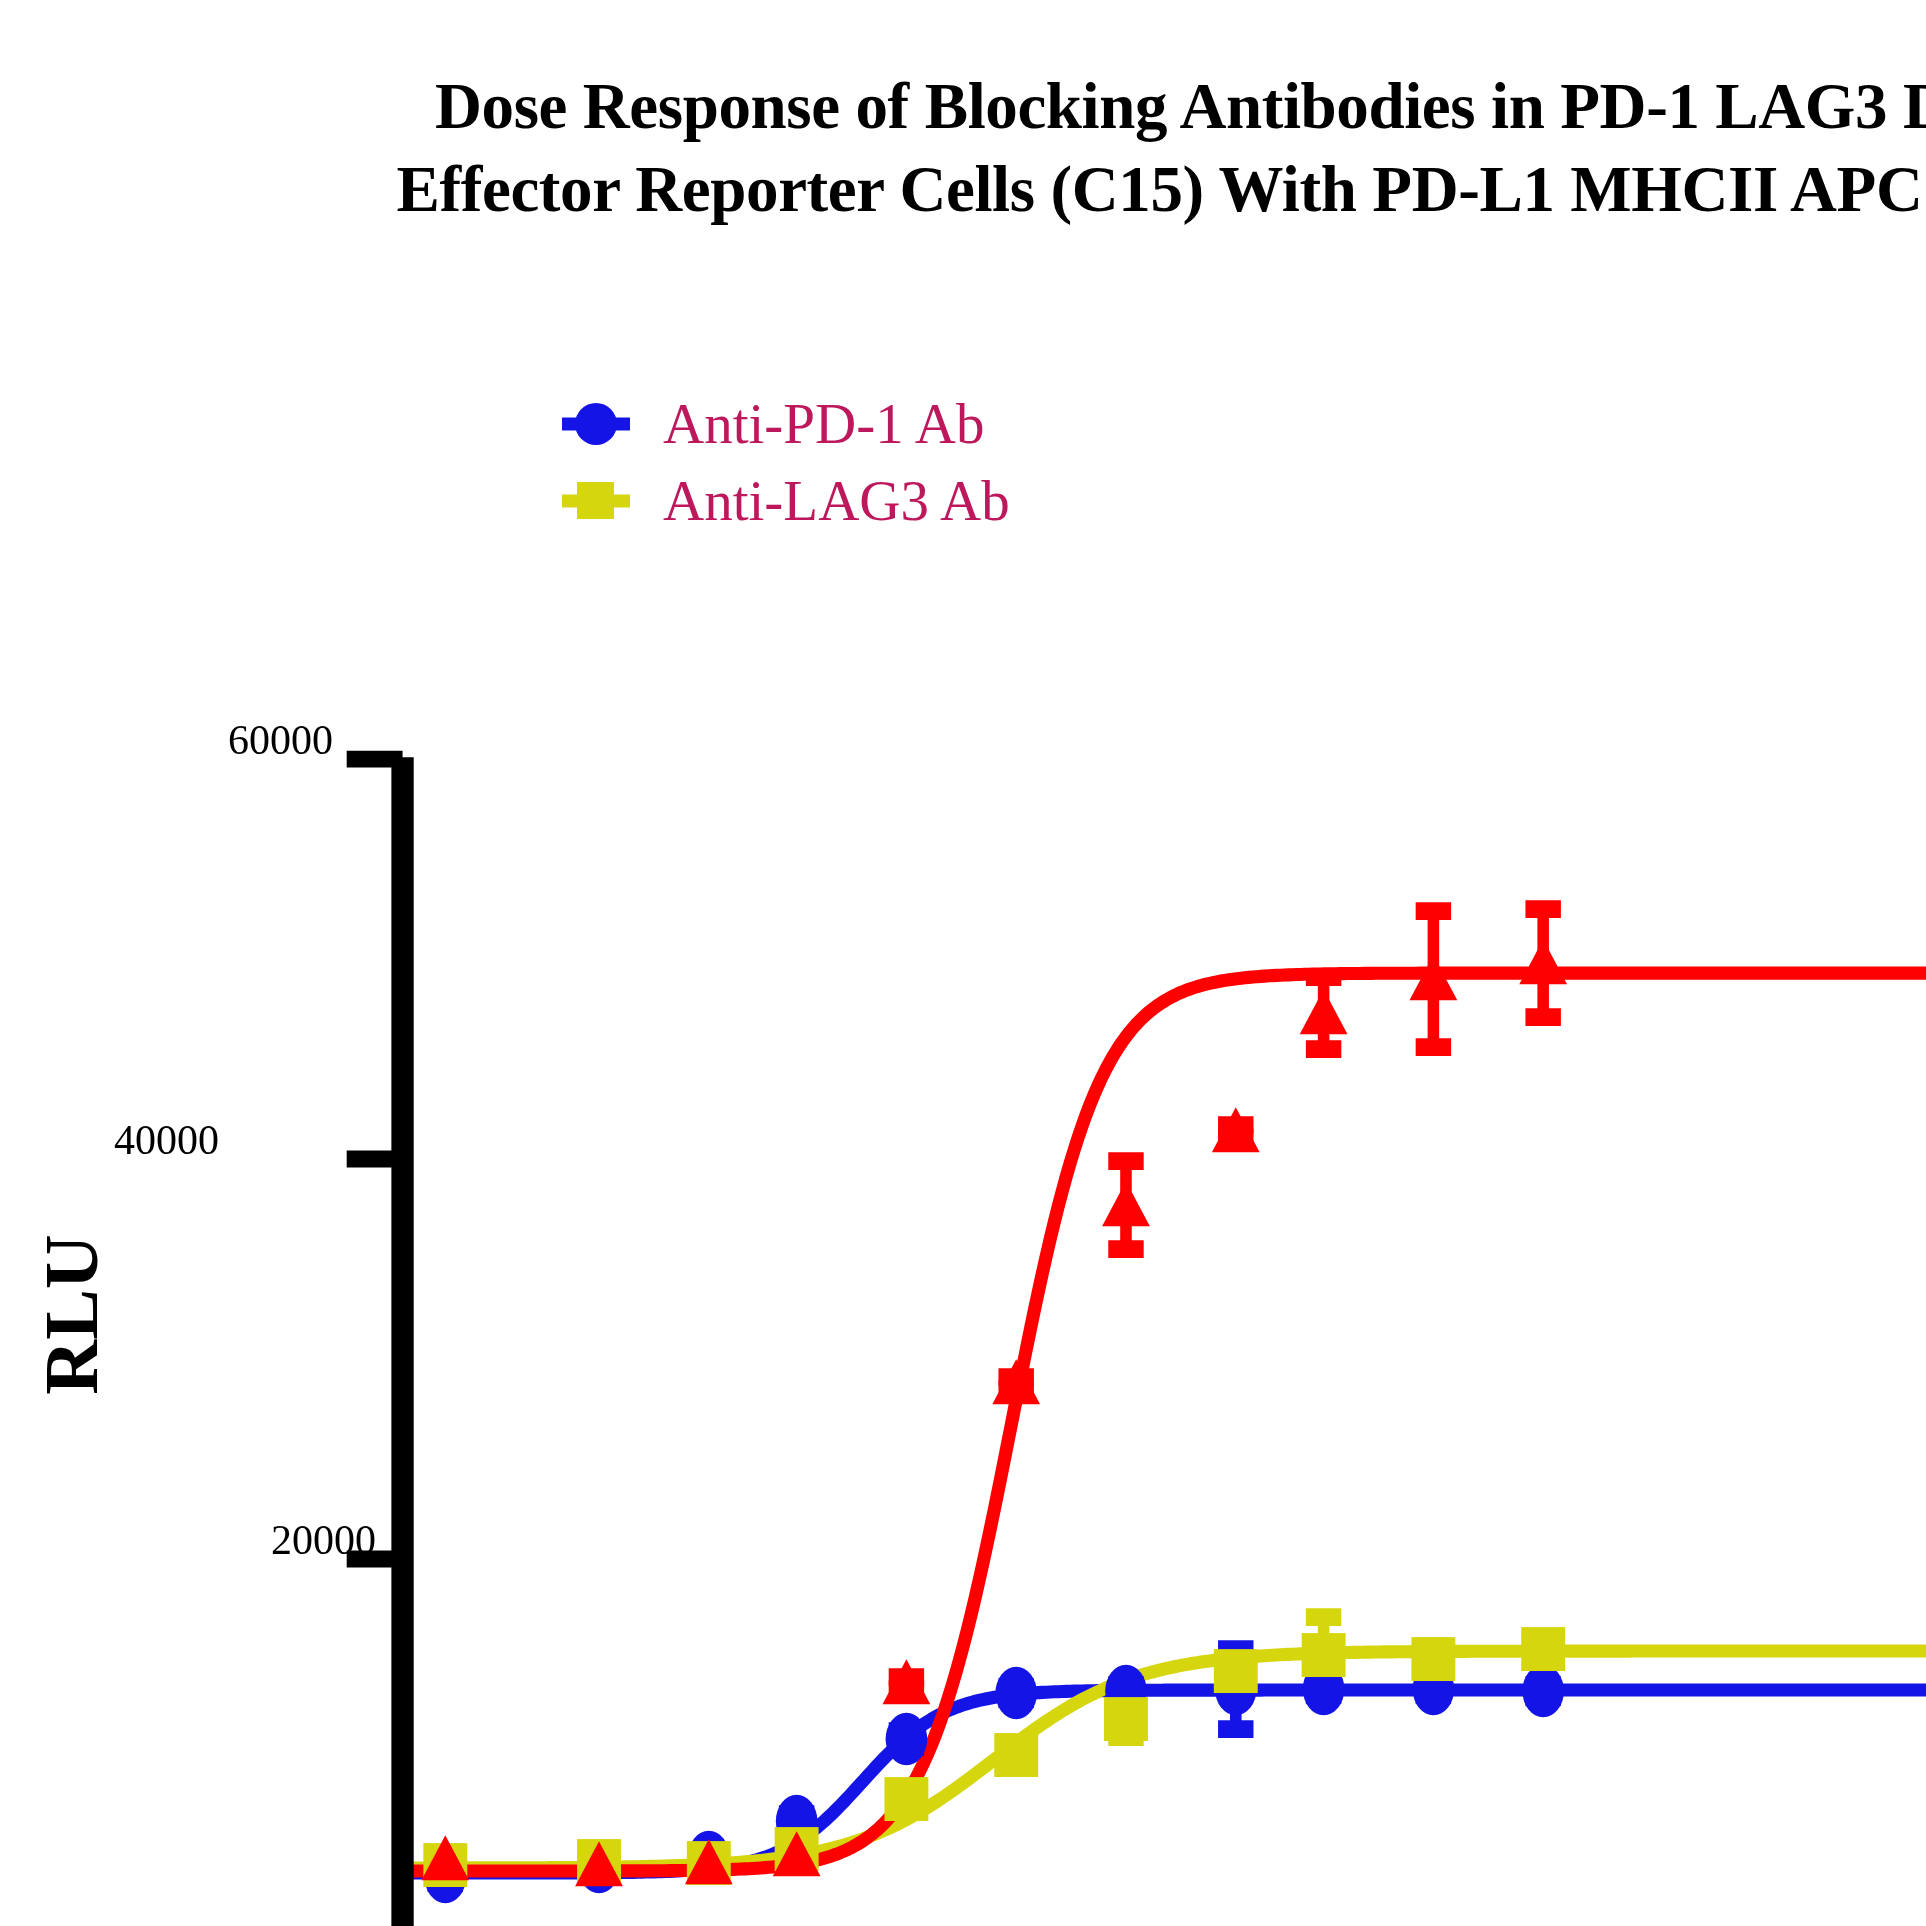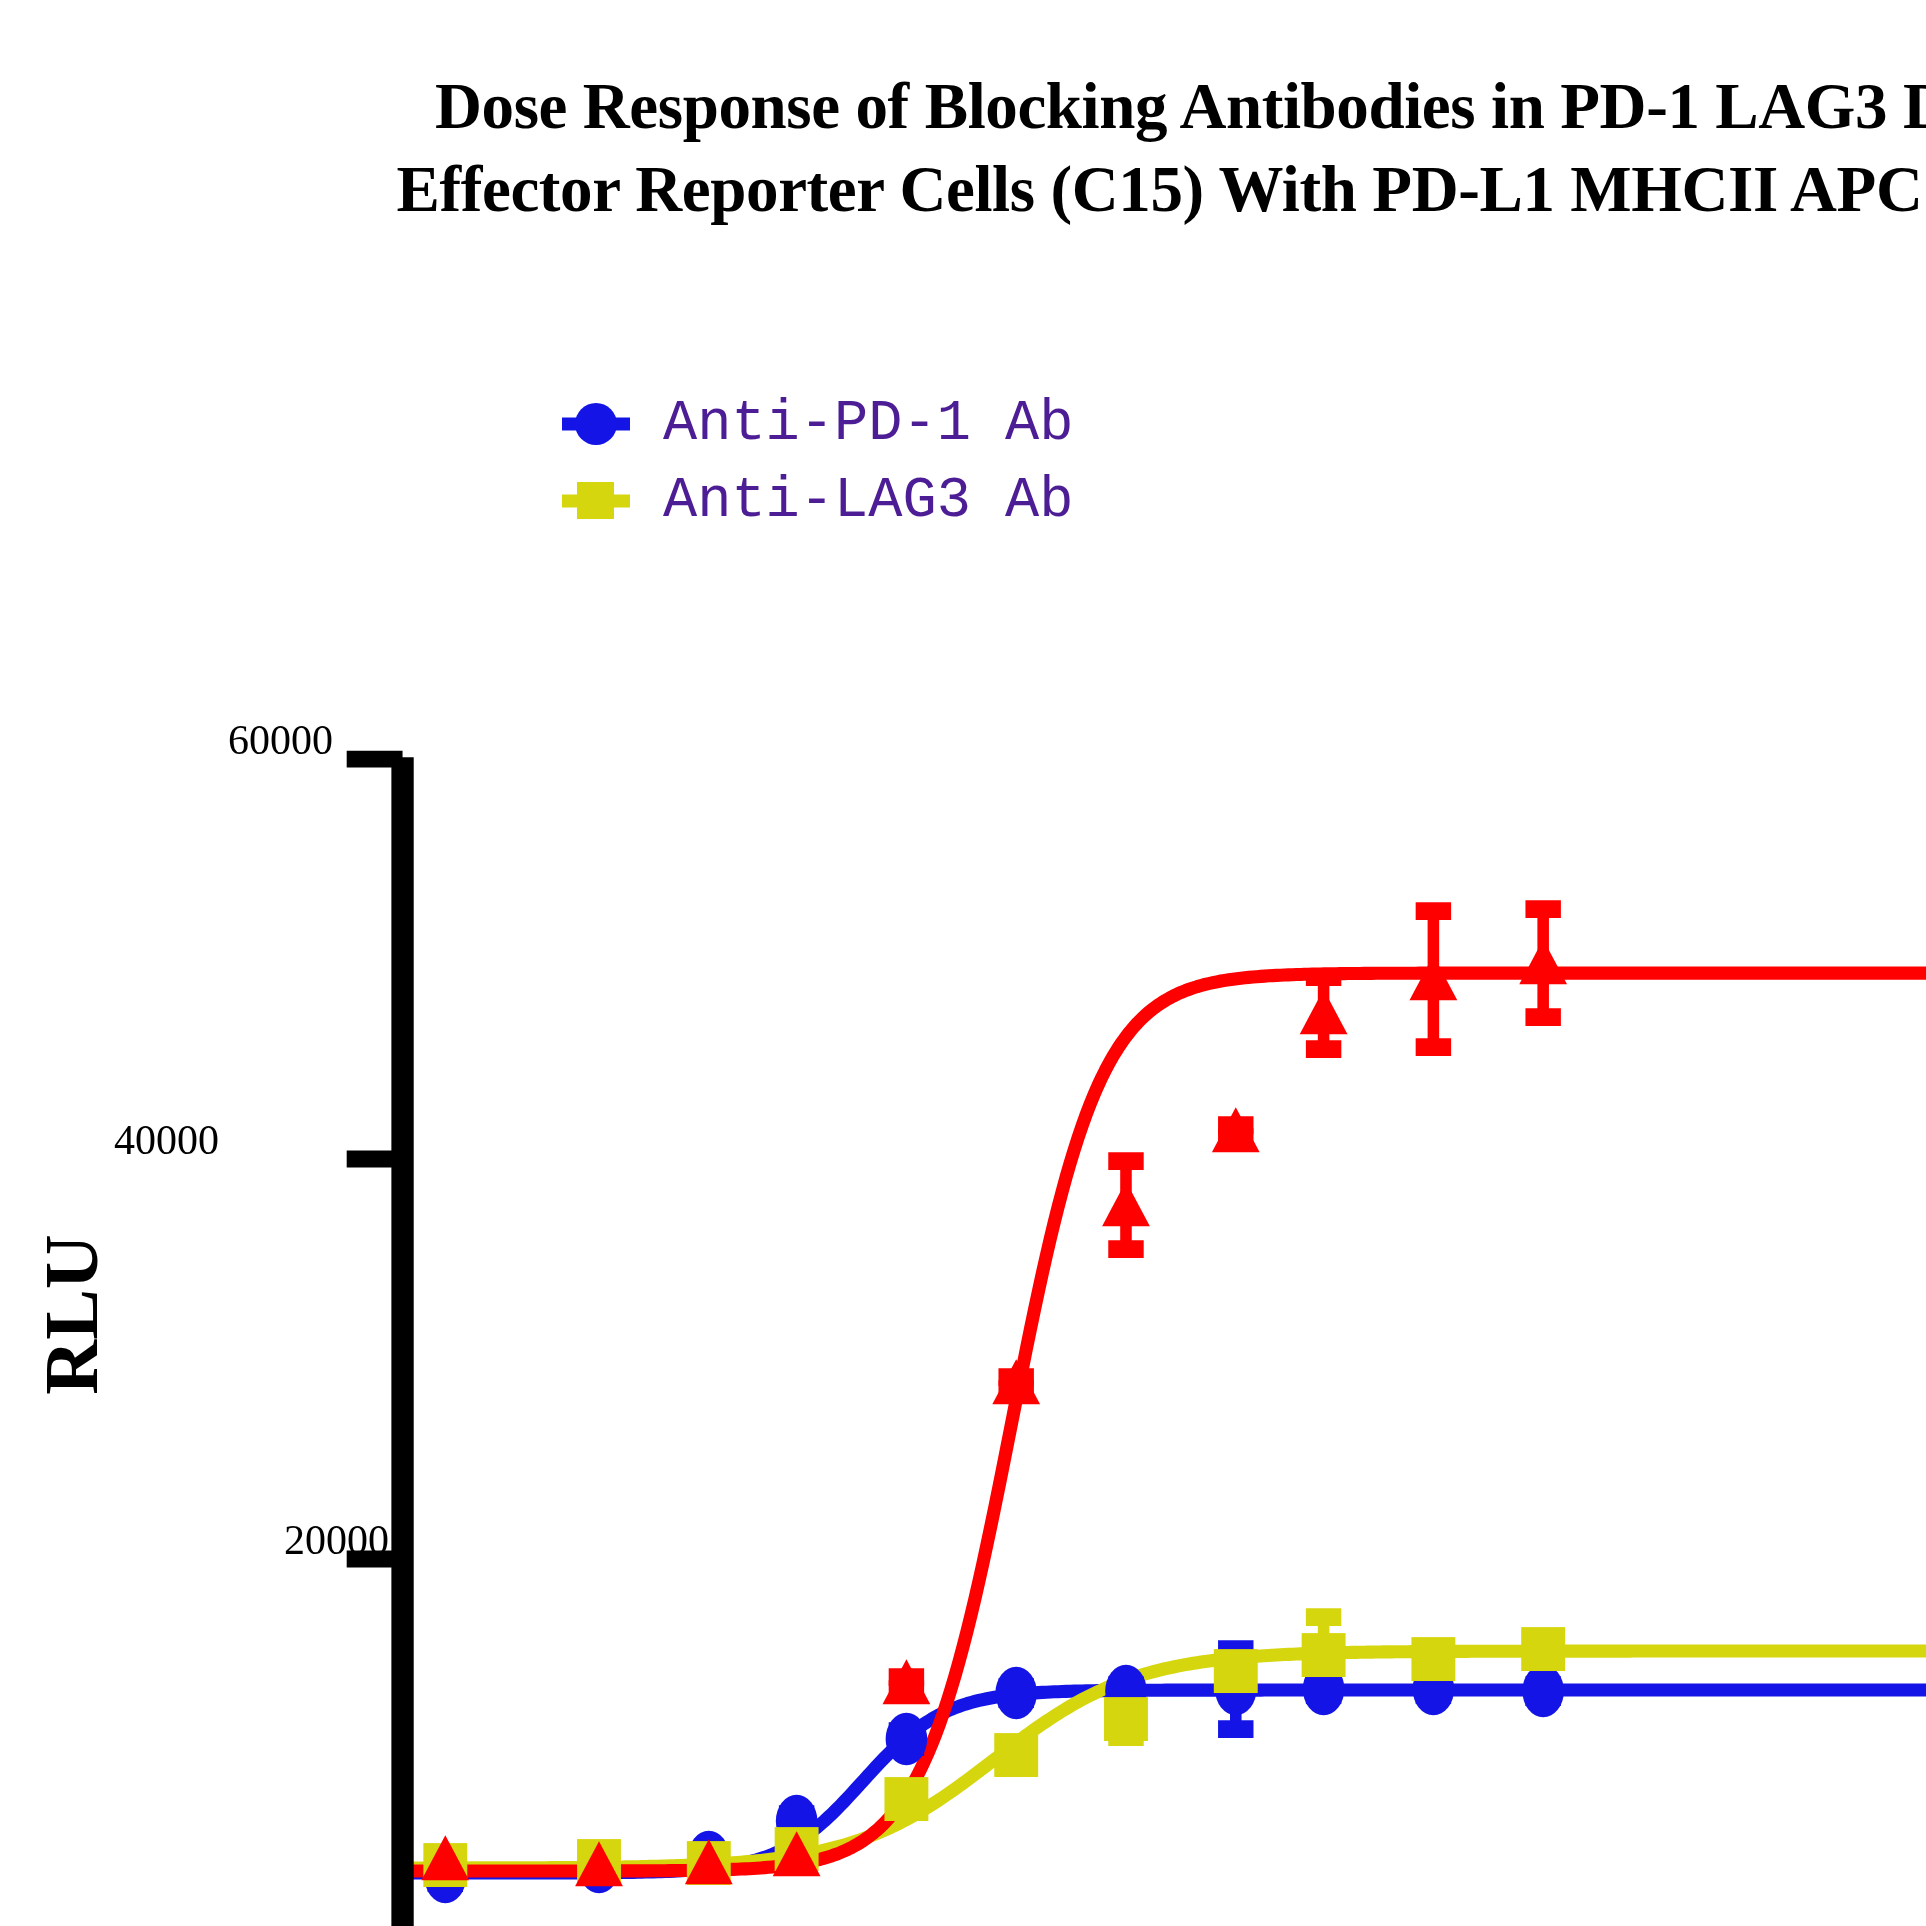--- a/index.html
+++ b/index.html
@@ -14,21 +14,21 @@
   #title .line{display:block;}
 
   #legend{position:absolute;left:551px;top:385px;}
   .legend-row{display:flex;align-items:center;height:77px;}
   .legend-mark{width:89px;display:flex;align-items:center;justify-content:center;position:relative;}
   .legend-line{position:absolute;left:10.8px;top:50%;transform:translateY(-50%);width:68px;height:13px;}
   .legend-sym{position:relative;z-index:2;}
   .sym-circle{width:42px;height:42px;border-radius:50%;}
   .sym-square{width:37px;height:37px;}
   .sym-tri{width:0;height:0;border-left:23px solid transparent;border-right:23px solid transparent;}
-  .legend-label{font-size:57px;color:#4c1d95;font-family:Liberation Mono, monospace;white-space:nowrap;padding-left:23px;}
+  .legend-label{font-size:57px;color:#be185d;font-family:Liberation Serif, serif;white-space:nowrap;padding-left:23px;}
 
   #plot{position:absolute;left:0;top:0;width:2470px;height:2274px;}
 
   #ylab{
     position:absolute;left:-64px;top:1271px;width:270px;text-align:center;
     transform:rotate(-90deg);transform-origin:50% 50%;
     font-size:76px;font-weight:bold;font-family:"Liberation Serif",serif;color:#000;
   }
   .ytick-label{position:absolute;text-align:right;font-size:42px;color:#000;font-family:"Liberation Serif",serif;}
 </style>
@@ -210,20 +210,20 @@
         <line x1="1726" y1="5085" x2="1726" y2="5230" stroke="#000" stroke-width="44"></line>
         <line x1="2866" y1="5085" x2="2866" y2="5230" stroke="#000" stroke-width="44"></line>
         <line x1="4006" y1="5085" x2="4006" y2="5230" stroke="#000" stroke-width="44"></line>
       </g>
   </svg>
 
   <div id="ylab">RLU</div>
 
   <div id="ytick-labels">
       <div class="ytick-label" style="left: 0px; width: 333px; top: 1916px;">0</div>
-      <div class="ytick-label" style="left: 16px; width: 333px; top: 1516px; padding-left: 40px;">20000</div>
+      <div class="ytick-label" style="left: 3px; width: 333px; top: 1516px; padding-left: 40px;">20000</div>
       <div class="ytick-label" style="left: 0px; width: 333px; top: 1116px; text-align: center;">40000</div>
       <div class="ytick-label" style="left: 0px; width: 333px; top: 716px;">60000</div>
     </div>
   <div id="xtick-labels"></div>
 
 </div>
 
 
 </body></html>

